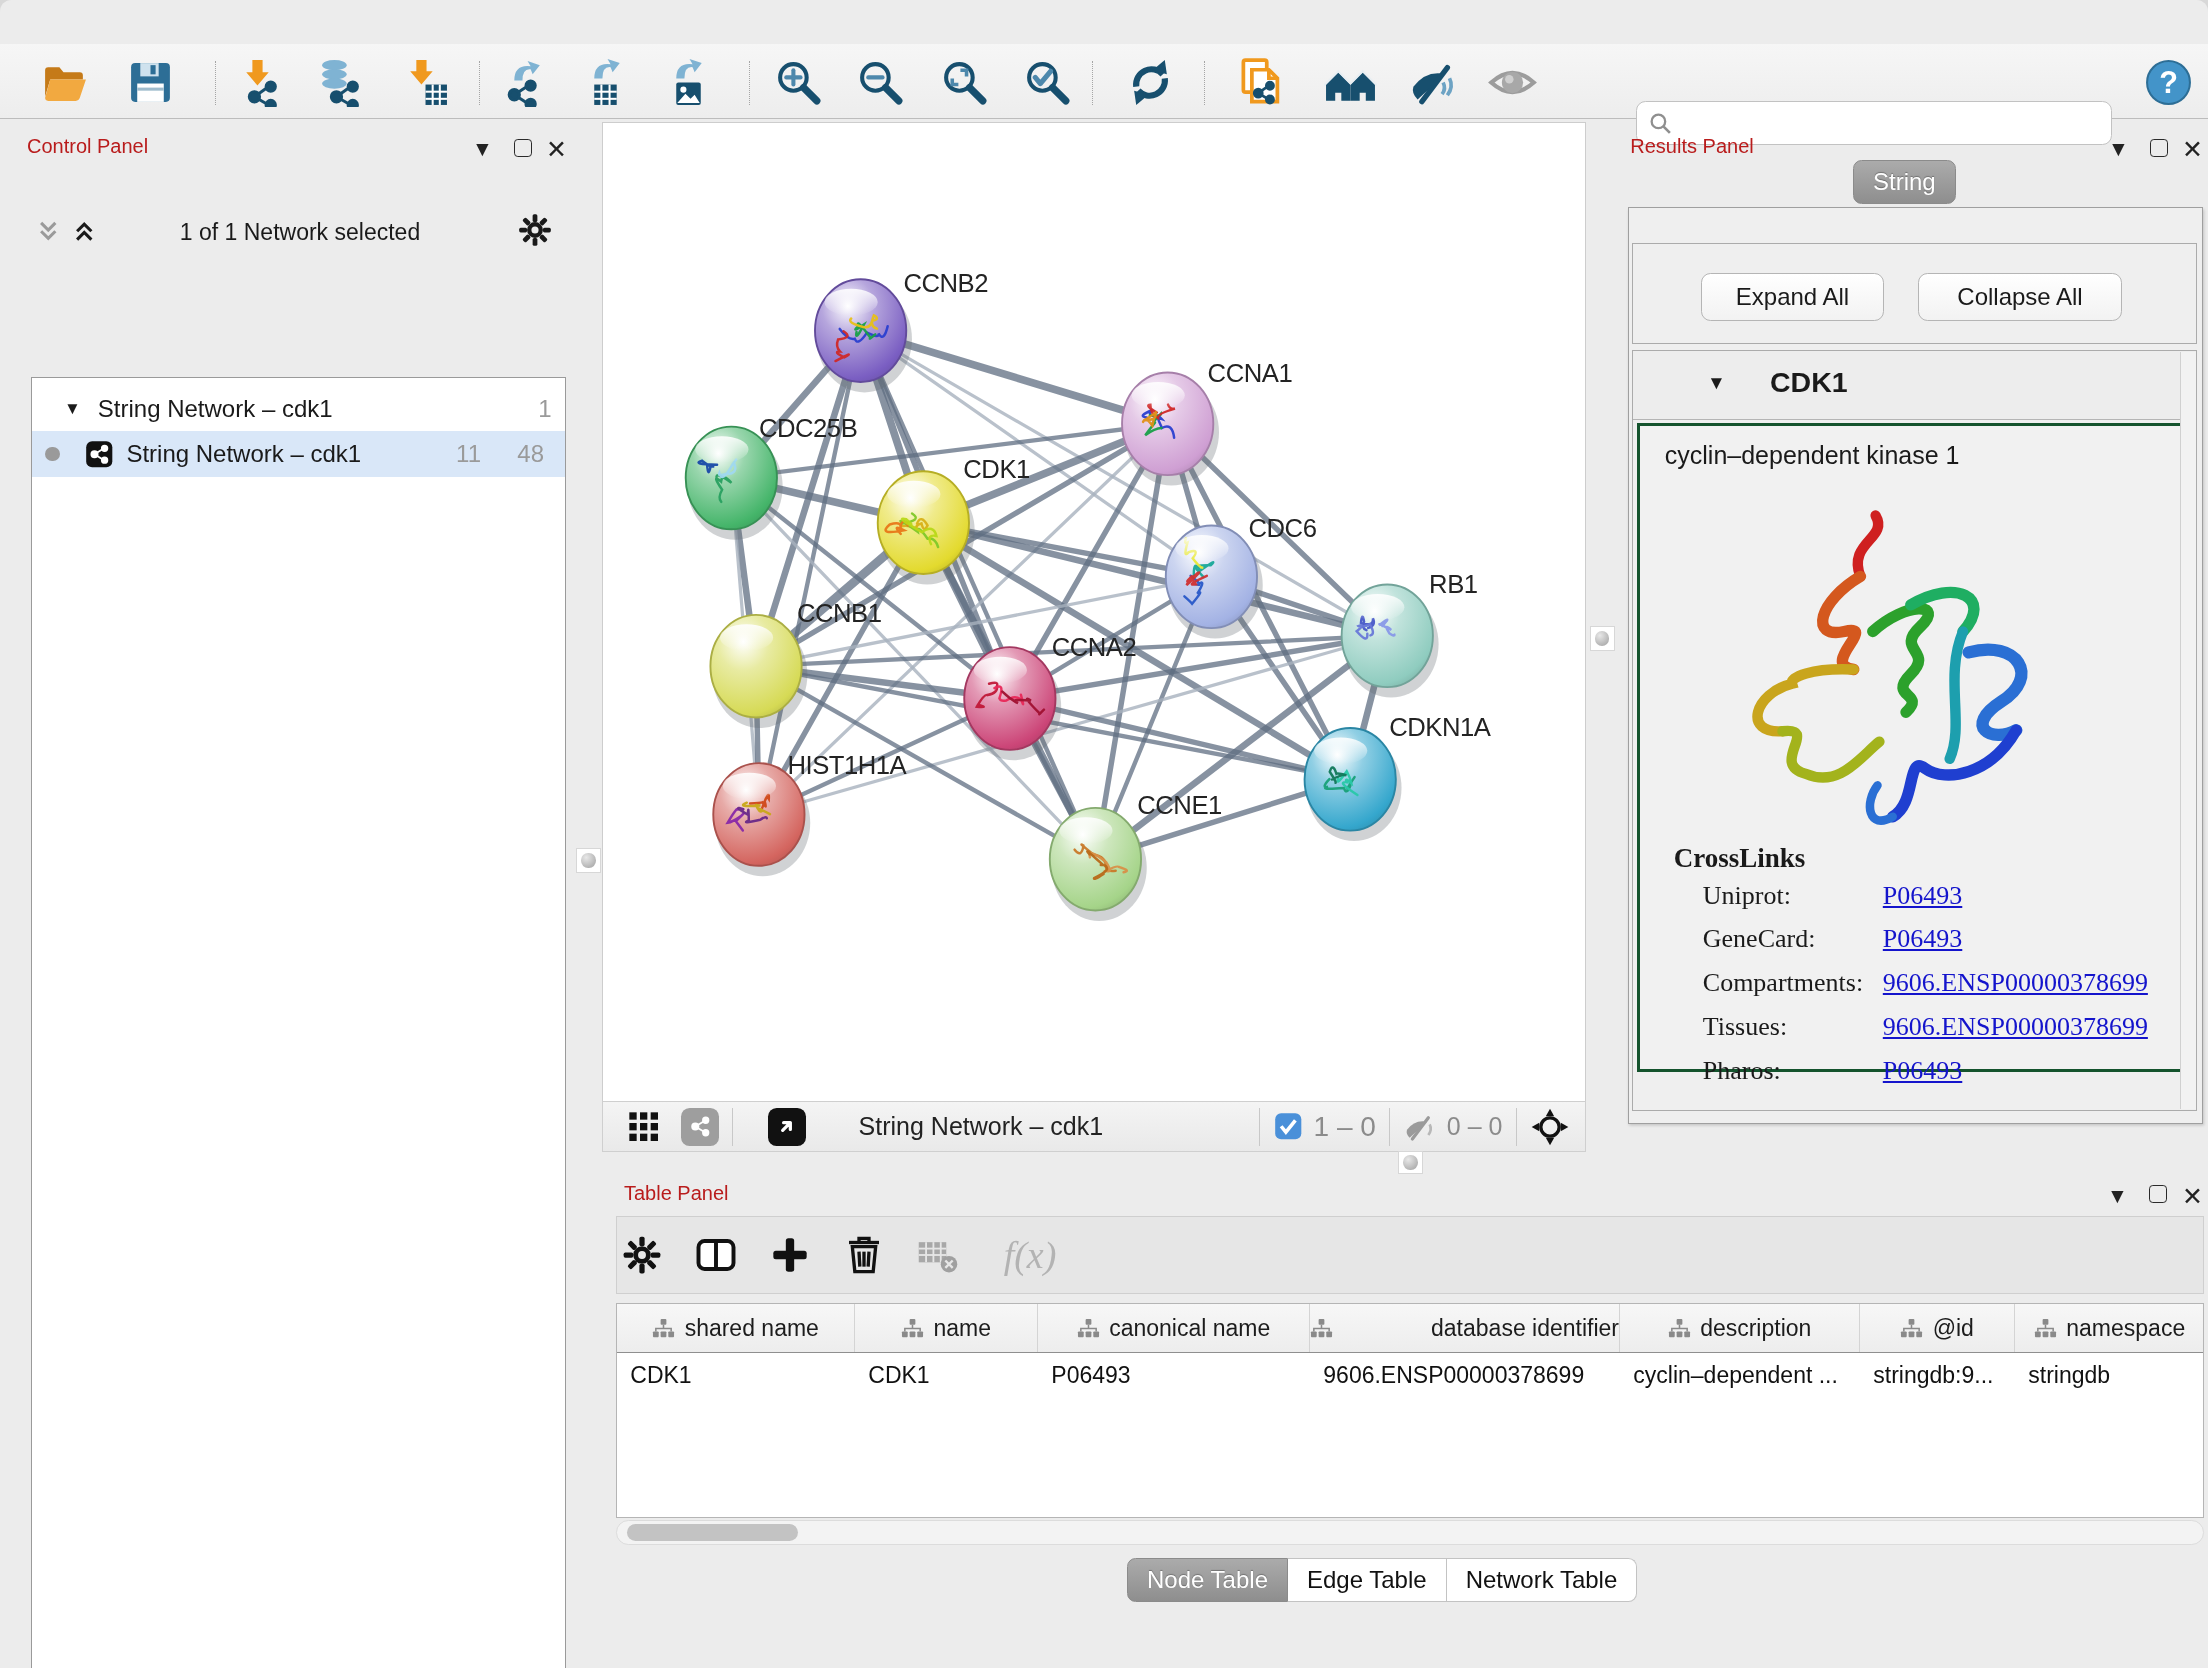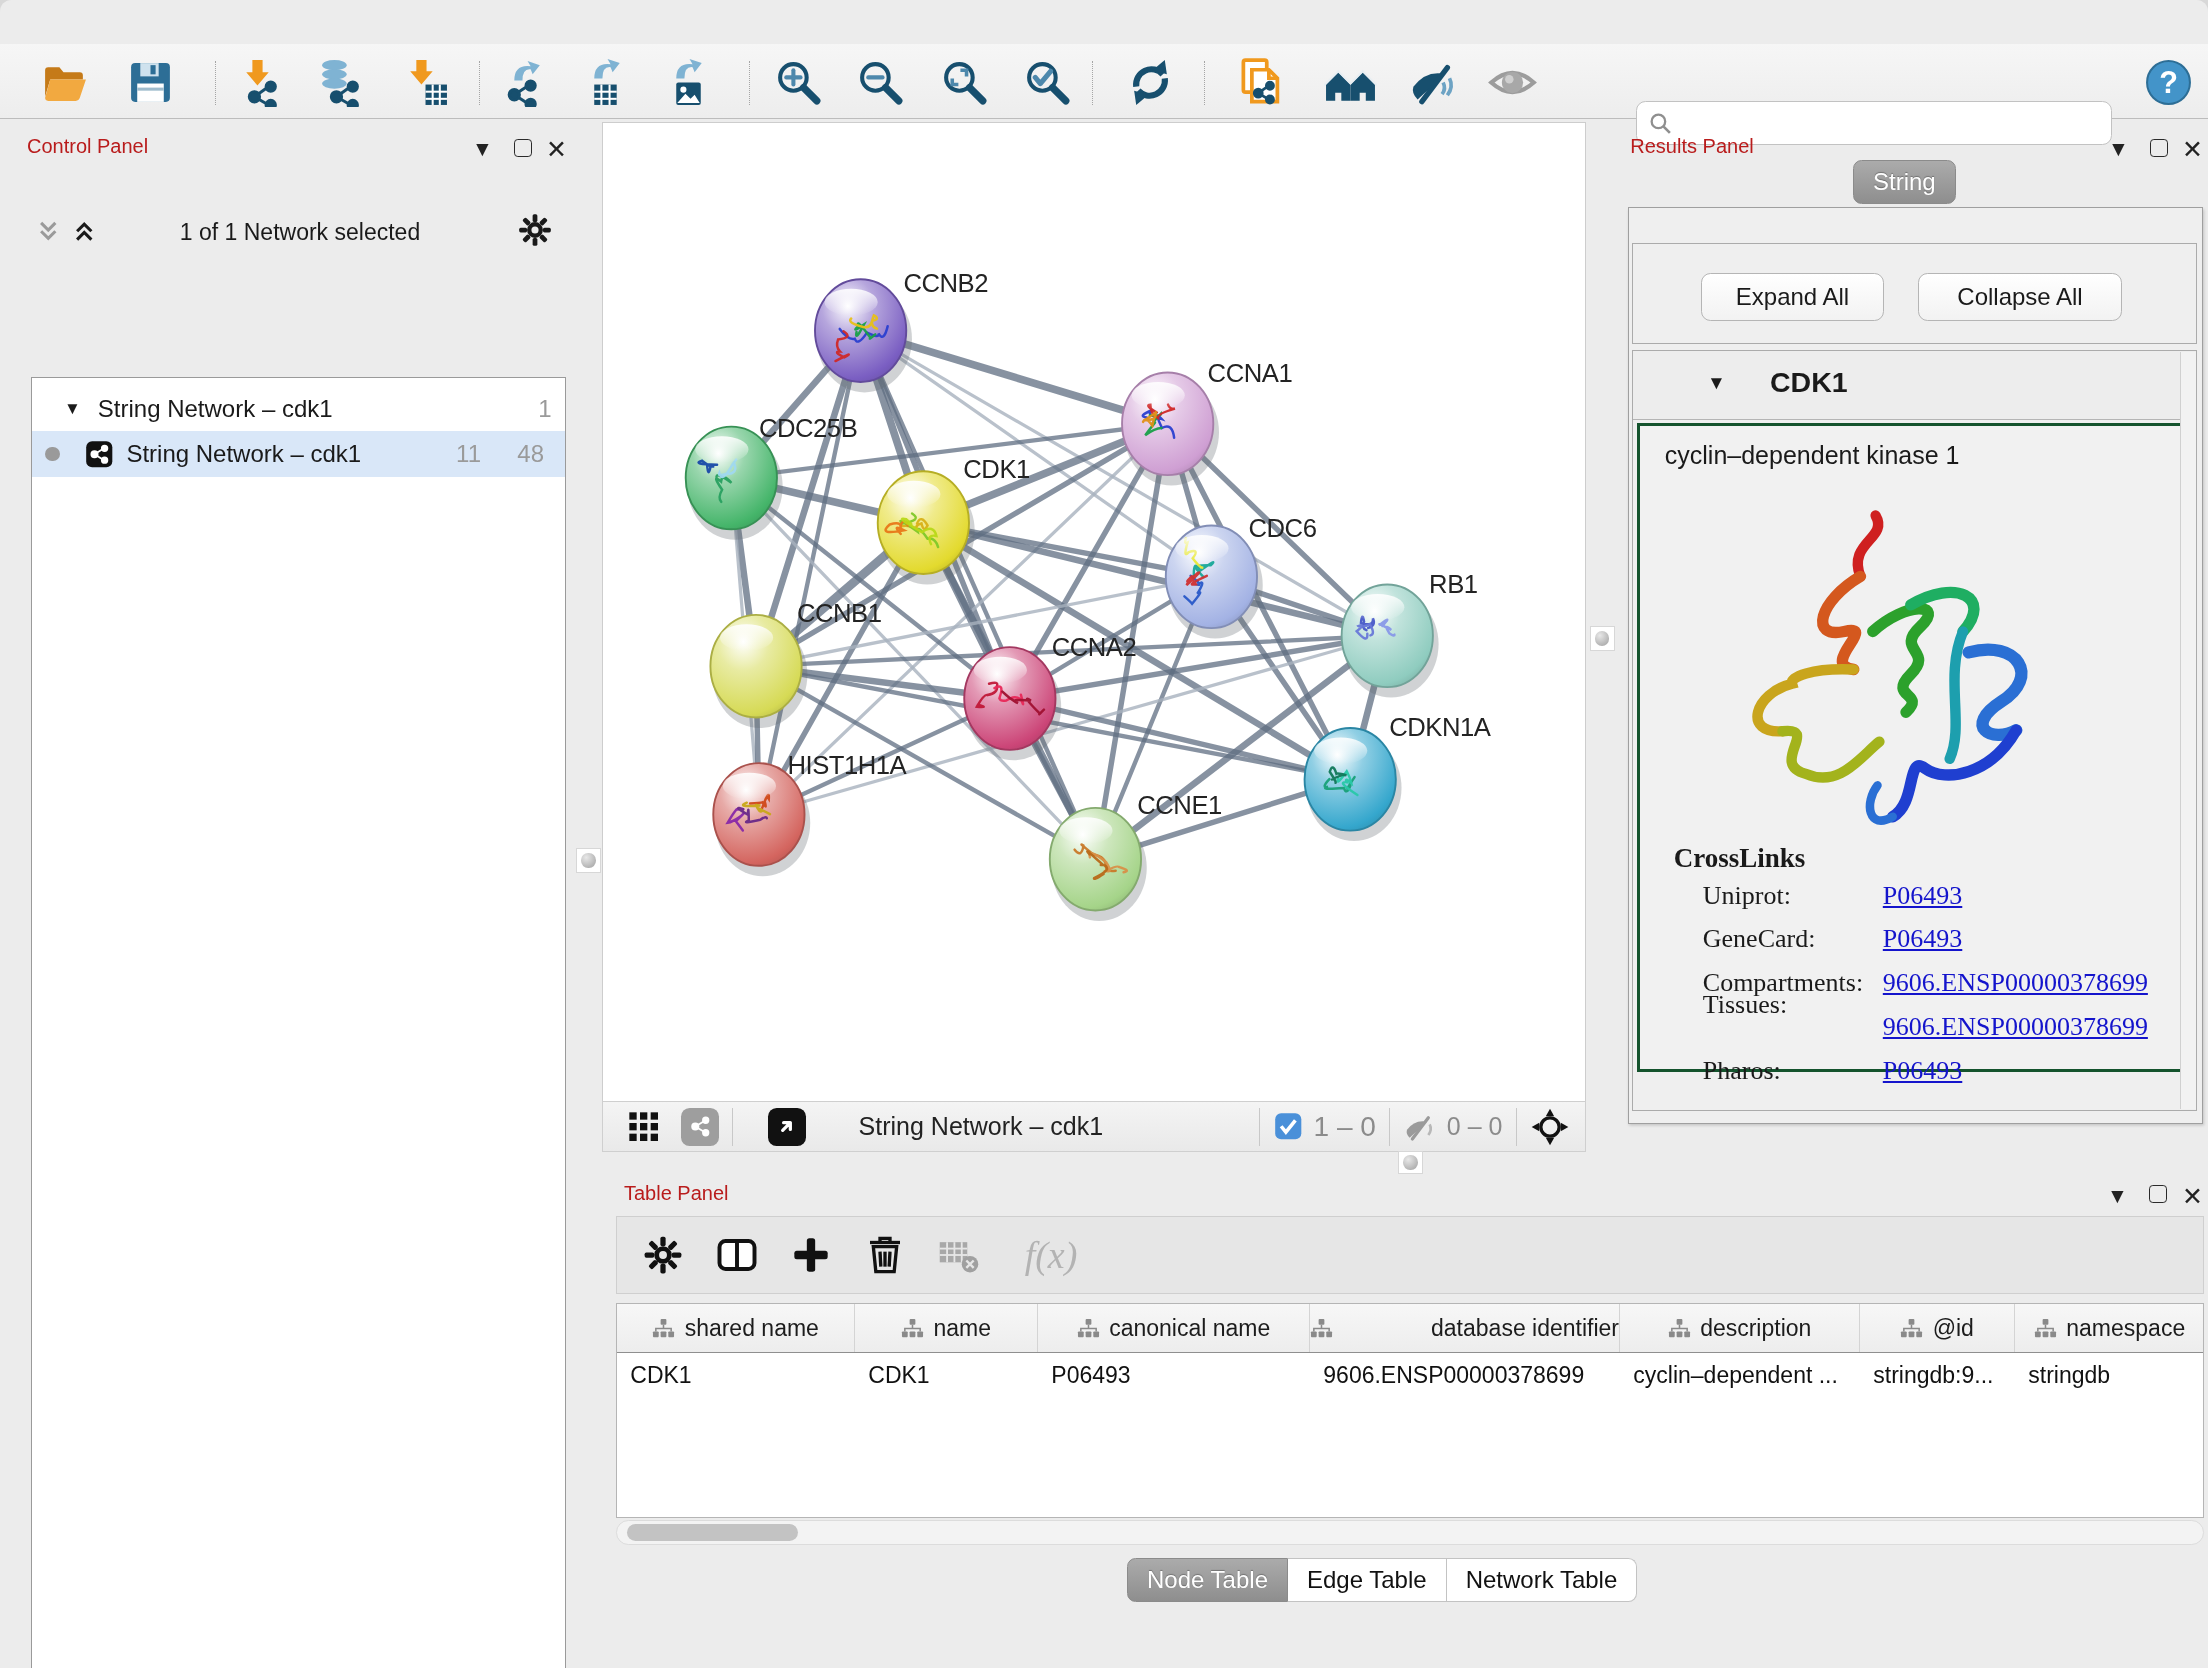--- a/index.html
+++ b/index.html
@@ -51,21 +51,21 @@
   #res-exbox{left:1632px;top:243px;width:565px;height:101px;border:1px solid #ababab;box-sizing:border-box;}
   .res-btn{position:absolute;top:28.5px;height:46px;background:linear-gradient(#ffffff,#f2f2f2);border:1px solid #b5b5b5;
     border-radius:9.5px;font-size:24px;display:flex;align-items:center;justify-content:center;}
   #res-secbox{left:1632px;top:350px;width:565px;height:761px;border:1px solid #ababab;box-sizing:border-box;}
   #res-sechdr{left:0;top:0;width:100%;height:68px;border-bottom:1px solid #b5b5b5;background:#ededed;}
   #res-content{left:3.8px;top:72px;width:555px;height:649px;border:3px solid #14532d;background:#f1f1f1;box-sizing:border-box;}
   .xl-row{position:absolute;font-family:"Liberation Serif","DejaVu Serif",serif;font-size:26px;}
   .xl-link{color:#1414cc;text-decoration:underline;font-family:"Liberation Serif","DejaVu Serif",serif;font-size:26px;}
   
   #tp-toolbar{left:616px;top:1216px;width:1588px;height:78px;background:#e6e6e6;border:1px solid #cfcfcf;
-    box-sizing:border-box;display:flex;align-items:center;padding-left:21px;}
+    box-sizing:border-box;display:flex;align-items:center;}
   .tp-ic{margin-right:25px;display:flex;align-items:center;justify-content:center;width:49px;height:49px;}
   #node-table{left:616px;top:1303px;width:1588px;height:215px;background:#fff;border:1px solid #b5b5b5;box-sizing:border-box;overflow:hidden;}
   #nt-header{display:flex;height:49px;background:linear-gradient(#f7f7f7,#ededed);border-bottom:1.9px solid #8f8f8f;box-sizing:border-box;}
   .nt-hcell{display:flex;align-items:center;justify-content:center;gap:9.5px;font-size:23px;color:#1c1c1c;
     border-right:1px solid #d4d4d4;box-sizing:border-box;flex:none;overflow:hidden;white-space:nowrap;}
   #nt-row{display:flex;height:44px;align-items:center;}
   .nt-cell{font-size:23px;color:#111;padding-left:13.3px;box-sizing:border-box;flex:none;overflow:hidden;white-space:nowrap;}
   #hscroll{left:616px;top:1520px;width:1588px;height:25px;background:#f3f3f3;border:1px solid #dcdcdc;border-radius:12.4px;box-sizing:border-box;}
   #hthumb{left:9.5px;top:2.9px;width:171px;height:17px;background:#c3c3c3;border-radius:8.6px;}
   
@@ -682,21 +682,21 @@
         </g>
       </svg>
       <div class="abs" style="left:34px;top:417px;font-family:'Liberation Serif','DejaVu Serif',serif;font-weight:bold;font-size:27px">CrossLinks</div>
       <div id="xl-rows">
           <div class="xl-row abs" style="left: 63px; top: 455px;">Uniprot:</div>
           <a class="xl-link abs" style="left: 243px; top: 455px;">P06493</a>
           <div class="xl-row abs" style="left: 63px; top: 498px;">GeneCard:</div>
           <a class="xl-link abs" style="left: 243px; top: 498px;">P06493</a>
           <div class="xl-row abs" style="left: 63px; top: 542px;">Compartments:</div>
           <a class="xl-link abs" style="left: 243px; top: 542px;">9606.ENSP00000378699</a>
-          <div class="xl-row abs" style="left: 63px; top: 564px;">Tissues:</div>
+          <div class="xl-row abs" style="left: 63px; top: 586px;">Tissues:</div>
           <a class="xl-link abs" style="left: 243px; top: 586px;">9606.ENSP00000378699</a>
           <div class="xl-row abs" style="left: 63px; top: 630px;">Pharos:</div>
           <a class="xl-link abs" style="left: 243px; top: 630px;">P06493</a>
         </div>
     </div>
   </div>
   <div id="res-scroll" class="abs"></div>
 
   <div class="abs" style="left:599px;top:1174px;width:1609px;height:434px">
     <div class="abs panel-title" style="left:25px;top:7.6px">Table Panel</div>

